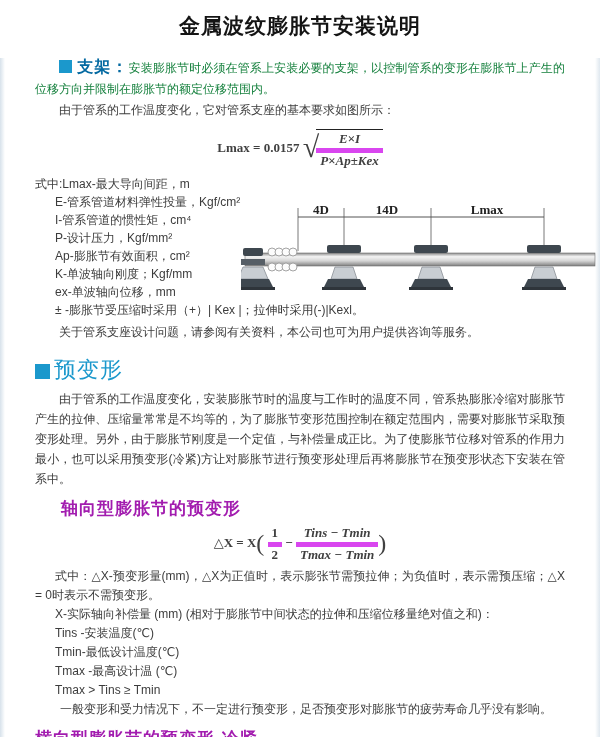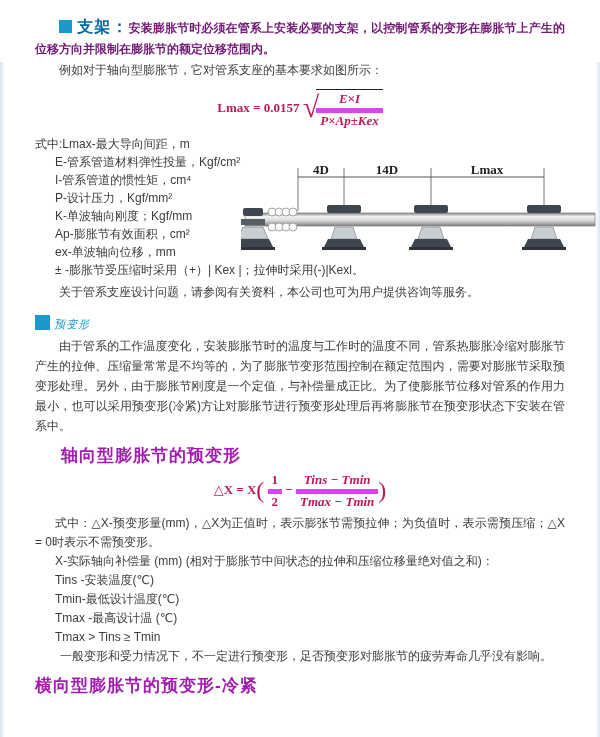--- a/index.html
+++ b/index.html
@@ -12,70 +12,71 @@
   .page::before{content:"";position:absolute;left:0;top:46px;bottom:0;width:5px;
     background:linear-gradient(to right,rgba(150,178,202,.38),rgba(150,178,202,0));pointer-events:none;}
   .page::after{content:"";position:absolute;right:0;top:46px;bottom:0;width:5px;
     background:linear-gradient(to left,rgba(150,178,202,.30),rgba(150,178,202,0));pointer-events:none;}
   .content{padding:0 35px;}
   h1.title{margin:12px 0 0 0;text-align:center;font-size:21px;font-weight:bold;color:#141414;letter-spacing:1px;}
   .para{margin:0;line-height:21px;text-align:justify;text-indent:2em;}
   .sq{display:inline-block;width:13px;height:13px;background:#1b98cc;margin-right:5px;vertical-align:-1px;}
   .sq-big{display:inline-block;width:15px;height:15px;background:#1b98cc;margin-right:4px;vertical-align:-2px;}
   .sec-title{color:#0369a1;font-size:16px;font-weight:bold;letter-spacing:1px;}
-  .intro-bold{font-weight:bold;color:#701a75;}
+  .intro-bold{font-weight:normal;color:#15803d;}
   .intro-para{margin-top:16px;}
   
-  .formula{text-align:center;font-family:"Liberation Serif","DejaVu Serif",serif;font-weight:bold;color:#be185d;font-size:13px;}
+  .formula{text-align:center;font-family:"Liberation Serif","DejaVu Serif",serif;font-weight:bold;color:#404040;font-size:13px;}
   .f1{margin:8px 0 6px 0;}
   .frac{display:inline-block;vertical-align:middle;text-align:center;line-height:1.15;}
   .frac .num{display:block;border-bottom:5px solid #d946ef;padding:0 3px 1px;}
   .frac .den{display:block;padding:1px 4px 0;}
   .fvar{font-style:italic;}
   .radical{font-size:30px;font-weight:normal;vertical-align:middle;line-height:1;display:inline-block;transform:translateY(-2px);margin-right:-3px;}
   .radicand{display:inline-block;vertical-align:middle;border-top:1.5px solid #222;padding-top:2px;}
   .bp{font-family:"Liberation Serif",serif;font-size:24px;font-weight:normal;vertical-align:middle;display:inline-block;transform:translateY(-1px);}
   
   .defs-wrap{position:relative;margin-top:4px;}
   .def-line{margin:0;line-height:18px;white-space:nowrap;}
   .def-ind{padding-left:20px;}
   .diagram{position:absolute;left:206px;top:28px;}
   .note{margin-top:3px;}
   
-  h2.sec2{margin:12px 0 4px 0;font-size:11px;font-weight:normal;color:#1b98cc;font-style:italic;}
+  h2.sec2{margin:12px 0 4px 0;font-size:22px;font-weight:normal;color:#1b98cc;}
   h2.sec2 .sec2-label{color:#1b98cc;letter-spacing:1px;}
   .body-para{margin:2px 0 0 0;line-height:20px;}
   h3.subhead{margin:8px 0 2px 26px;font-size:17px;font-weight:bold;color:#a21caf;letter-spacing:1px;}
   h3.subhead.no-ind{margin-left:0;}
   .f2{margin:6px 0 4px 0;}
   .line19{line-height:19px;margin:0;}
 </style>
 </head>
 <body>
 
 <div class="page">
   <div class="content">
 
+    <h1 class="title">金属波纹膨胀节安装说明</h1>
 
     <p class="para intro-para"><span class="sq"></span><span class="sec-title">支架：</span><span class="intro-bold">安装膨胀节时必须在管系上安装必要的支架，以控制管系的变形在膨胀节上产生的位移方向并限制在膨胀节的额定位移范围内。</span></p>
 
-    <p class="para">例如对于轴向型膨胀节，它对管系支座的基本要求如图所示：</p>
+    <p class="para">由于管系的工作温度变化，它对管系支座的基本要求如图所示：</p>
 
     <div class="formula f1">
       <span>Lmax = 0.0157</span>
       <span class="radical">√</span><span class="radicand"><span class="frac"><span class="num fvar">E×I</span><span class="den fvar">P×Ap±Kex</span></span></span>
     </div>
 
     <div class="defs-wrap">
       <p class="def-line">式中:Lmax-最大导向间距，m</p>
       <p class="def-line def-ind">E-管系管道材料弹性投量，Kgf/cm²</p>
       <p class="def-line def-ind">I-管系管道的惯性矩，cm⁴</p>
       <p class="def-line def-ind">P-设计压力，Kgf/mm²</p>
+      <p class="def-line def-ind">Ap-膨胀节有效面积，cm²</p>
       <p class="def-line def-ind">K-单波轴向刚度；Kgf/mm</p>
-      <p class="def-line def-ind">Ap-膨胀节有效面积，cm²</p>
       <p class="def-line def-ind">ex-单波轴向位移，mm</p>
       <p class="def-line def-ind">± -膨胀节受压缩时采用（+）| Kex |；拉伸时采用(-)|Kexl。</p>
 
       <svg class="diagram" width="356" height="95" viewBox="0 0 356 95">
         <defs>
           <linearGradient id="pipeGrad" x1="0" y1="0" x2="0" y2="1">
             <stop offset="0" stop-color="#8d8d8d"></stop>
             <stop offset="0.28" stop-color="#f3f3f3"></stop>
             <stop offset="0.6" stop-color="#d6d6d6"></stop>
             <stop offset="1" stop-color="#808080"></stop>

